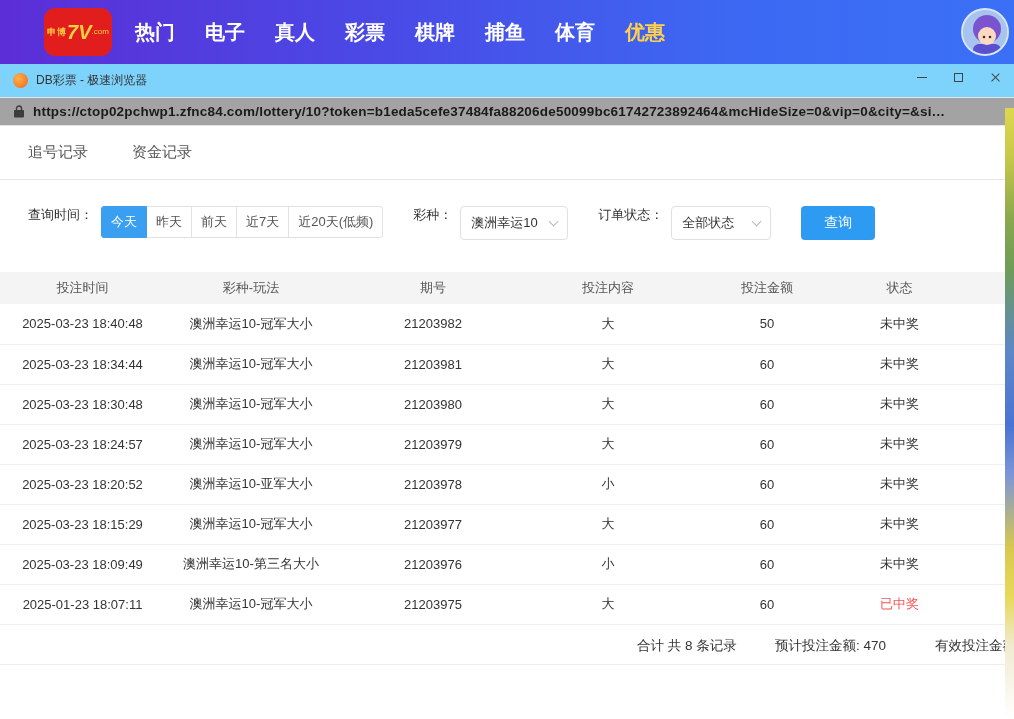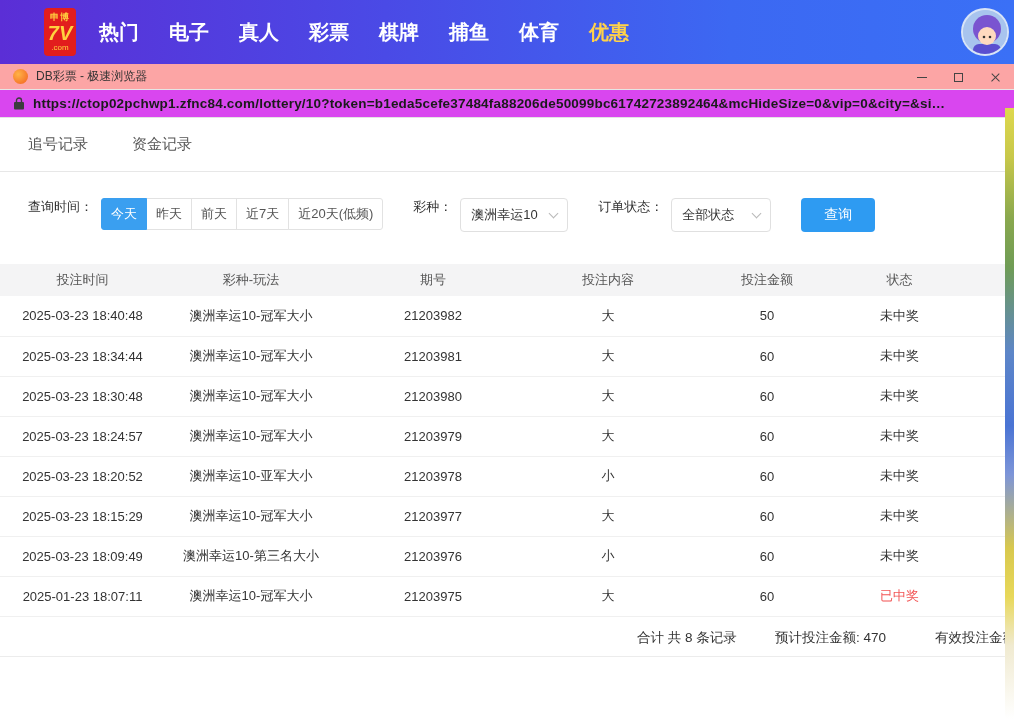--- a/index.html
+++ b/index.html
@@ -8,50 +8,50 @@
     width:1014px; height:719px; overflow:hidden; position:relative;
     background:#fff; font-family:"Liberation Sans", sans-serif;
   }
 
   
   .topbar {
     height:64px; display:flex; align-items:center; position:relative;
     background:linear-gradient(90deg,#5b2ed6 0%,#4a4ae6 38%,#3c68f2 72%,#3a70f6 100%);
   }
   .logo {
-    margin-left:44px; width:32px; height:48px; background:#e21d1d; border-radius:4px;
-    color:#ffd23f; display:flex; flex-direction:column; align-items:center; justify-content:center; line-height:1;
+    margin-left:44px; width:68px; height:48px; background:#e21d1d; border-radius:11px;
+    color:#ffd23f; display:flex; flex-direction:row; align-items:center; justify-content:center; line-height:1;
     flex:0 0 auto;
   }
   .logo-top { font-size:9px; font-weight:bold; letter-spacing:1px; }
   .logo-main { font-size:20px; font-weight:bold; font-style:italic; margin:1px 0; }
   .logo-sub { font-size:8px; }
   .main-nav { display:flex; margin-left:8px; }
   .nav-item { color:#fff; font-size:20px; font-weight:bold; padding:0 15px; text-decoration:none; cursor:pointer; }
   .nav-item.highlight { color:#ffd24a; }
   .avatar {
     position:absolute; right:5px; top:8px; width:48px; height:48px; border-radius:50%;
     overflow:hidden; border:2px solid rgba(255,255,255,.55); background:#a8c4ee; z-index:20;
   }
 
   
-  .titlebar { height:26px; background:#fca5a5; display:flex; align-items:center; border-bottom:1px solid #e5e5e5; position:relative; }
+  .titlebar { height:34px; background:#7dd3fc; display:flex; align-items:center; border-bottom:1px solid #e5e5e5; position:relative; }
   .app-icon { width:15px; height:15px; border-radius:50%; margin-left:13px;
     background:radial-gradient(circle at 35% 35%, #ffb347, #f2601e); flex:0 0 auto; }
   .window-title { font-size:12px; color:#333; margin-left:8px; }
   .win-controls { position:absolute; right:0; top:0; height:26px; display:flex; }
   .win-btn { width:37px; height:26px; display:flex; align-items:center; justify-content:center; cursor:pointer; }
   .min-glyph { width:10px; height:1px; background:#444; display:block; }
   .max-glyph { width:9px; height:9px; border:1px solid #444; display:block; }
   .x-glyph { position:relative; width:11px; height:11px; display:block; }
   .x-glyph::before,.x-glyph::after { content:''; position:absolute; left:0; top:5px; width:11px; height:1.3px; background:#444; }
   .x-glyph::before { transform:rotate(45deg); }
   .x-glyph::after  { transform:rotate(-45deg); }
 
-  .urlbar { height:28px; background:#d946ef; border-bottom:1px solid #e3e3e3; display:flex; align-items:center; padding:0 14px; }
+  .urlbar { height:28px; background:#a3a3a3; border-bottom:1px solid #e3e3e3; display:flex; align-items:center; padding:0 14px; }
   .lock-icon { flex:0 0 auto; margin-right:9px; display:flex; }
   .url-text { font-size:13.5px; font-weight:700; color:#1b1b1b; white-space:nowrap; overflow:hidden;
     text-overflow:ellipsis; flex:1; letter-spacing:.2px; }
 
   
   .tabbar { display:flex; padding-left:28px; gap:44px; height:54px; align-items:stretch; border-bottom:1px solid #e7e7e7; }
   .tab { font-size:15px; color:#555; display:flex; align-items:center; position:relative; cursor:pointer; }
   .tab.active { color:#4aa2e2; }
   .tab.active::after { content:''; position:absolute; bottom:-1px; left:0; right:0; height:3px; background:#4aa2e2; }
 

